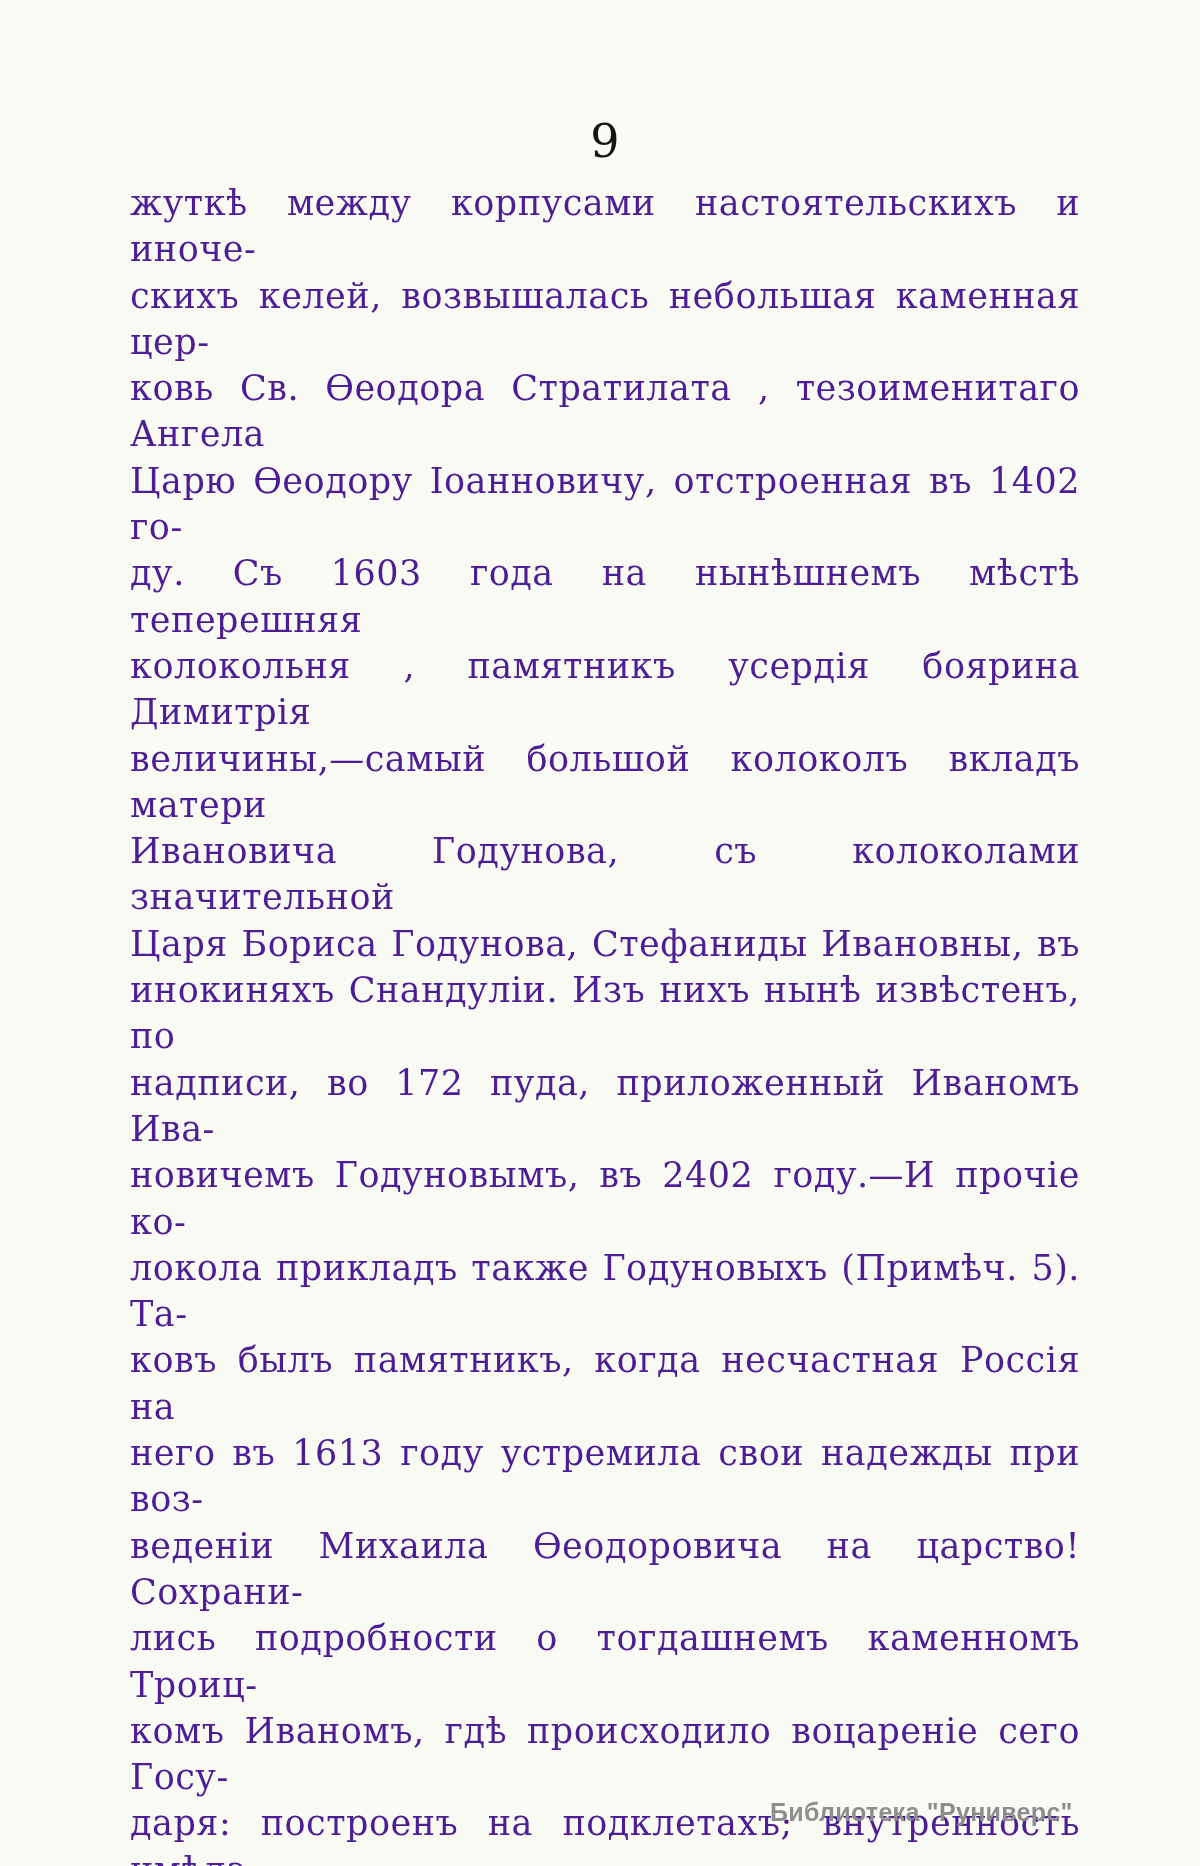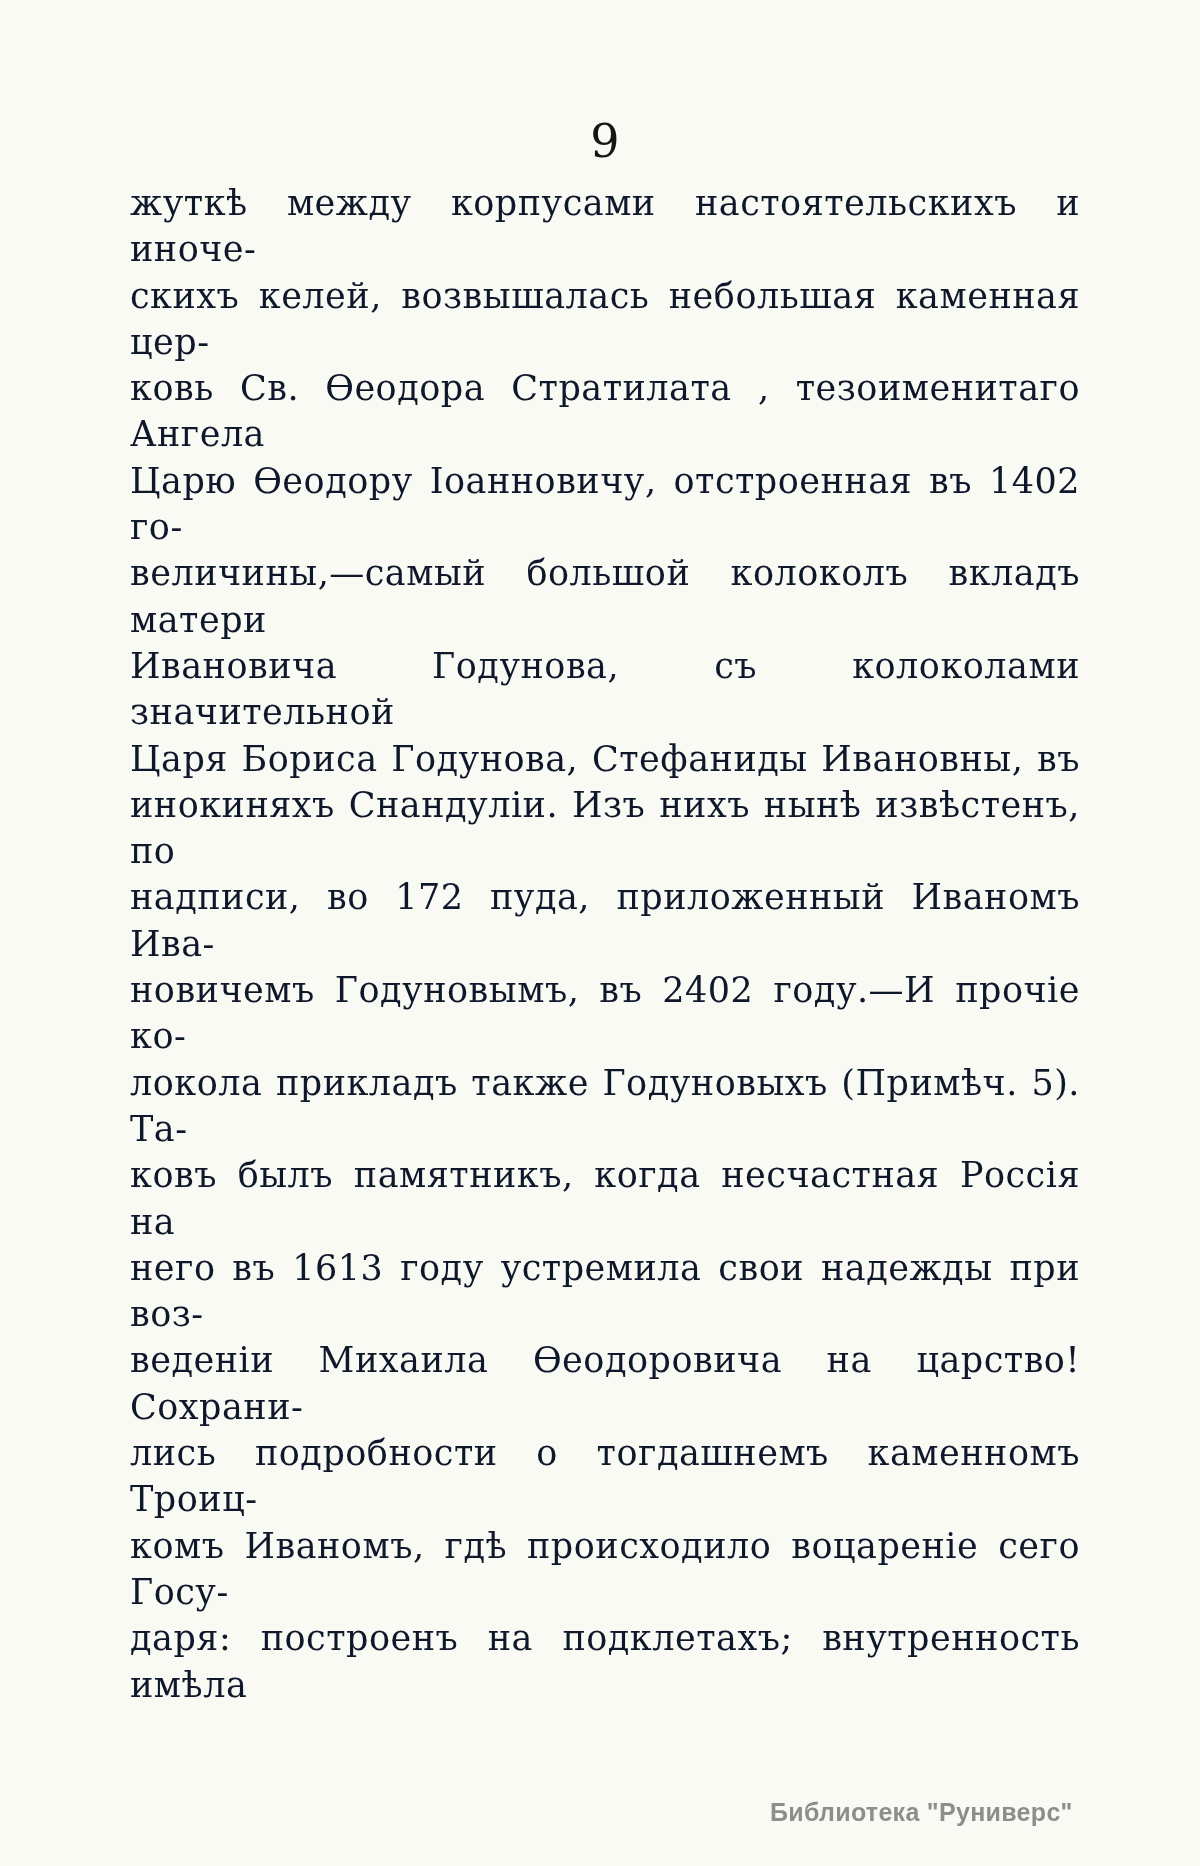--- a/index.html
+++ b/index.html
@@ -37,21 +37,21 @@
     width: 950px;
   }
   .text-line {
     font-size: 35px;
     line-height: 46.3px;
     letter-spacing: 0.5px;
     white-space: normal;
     text-align: justify;
     text-align-last: justify;
     text-justify: inter-word;
-    color: #0f172a;
+    color: #4c1d95;
   }
   .watermark {
     position: absolute;
     top: 1798px;
     left: 770px;
     font-family: "Liberation Sans", "DejaVu Sans", sans-serif;
     font-size: 25px;
     font-weight: bold;
     color: #8d8d8d;
     letter-spacing: 0.3px;
@@ -61,20 +61,22 @@
 <body>
 
 <div class="page">
   <div class="page-number">9</div>
 
   <div class="text-block">
       <div class="text-line">жуткѣ между корпусами настоятельскихъ и иноче-</div>
       <div class="text-line">скихъ келей, возвышалась небольшая каменная цер-</div>
       <div class="text-line">ковь Св. Ѳеодора Стратилата , тезоименитаго Ангела</div>
       <div class="text-line">Царю Ѳеодору Іоанновичу, отстроенная въ 1402 го-</div>
+      <div class="text-line">ду. Съ 1603 года на нынѣшнемъ мѣстѣ теперешняя</div>
+      <div class="text-line">колокольня , памятникъ усердія боярина Димитрія</div>
       <div class="text-line">величины,—самый большой колоколъ вкладъ матери</div>
       <div class="text-line">Ивановича Годунова, съ колоколами значительной</div>
       <div class="text-line">Царя Бориса Годунова, Стефаниды Ивановны, въ</div>
       <div class="text-line">инокиняхъ Снандуліи. Изъ нихъ нынѣ извѣстенъ, по</div>
       <div class="text-line">надписи, во 172 пуда, приложенный Иваномъ Ива-</div>
       <div class="text-line">новичемъ Годуновымъ, въ 2402 году.—И прочіе ко-</div>
       <div class="text-line">локола прикладъ также Годуновыхъ (Примѣч. 5). Та-</div>
       <div class="text-line">ковъ былъ памятникъ, когда несчастная Россія на</div>
       <div class="text-line">него въ 1613 году устремила свои надежды при воз-</div>
       <div class="text-line">веденіи Михаила Ѳеодоровича на царство! Сохрани-</div>

